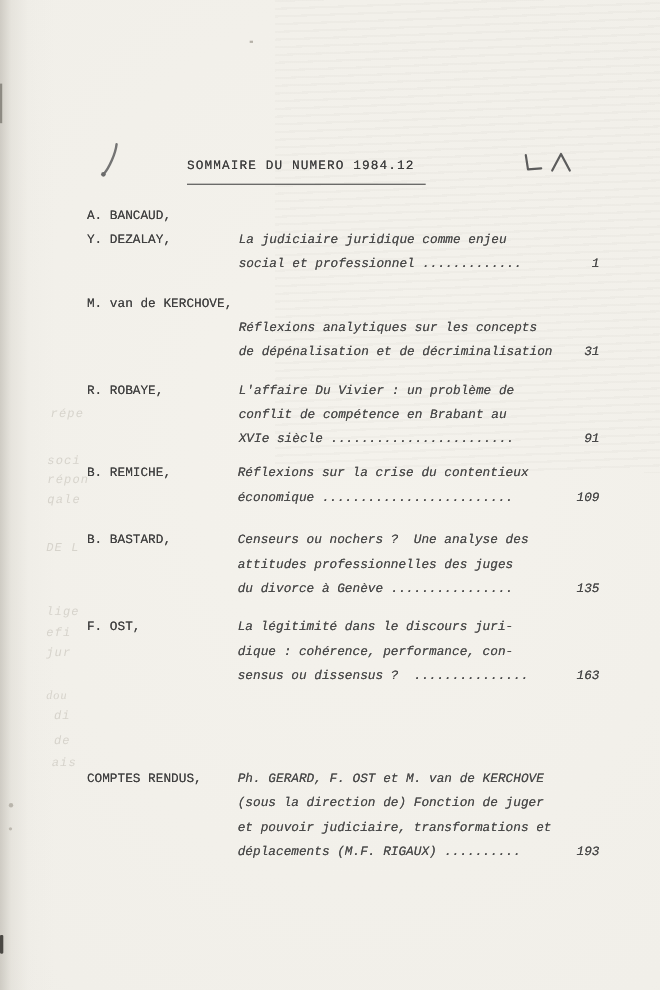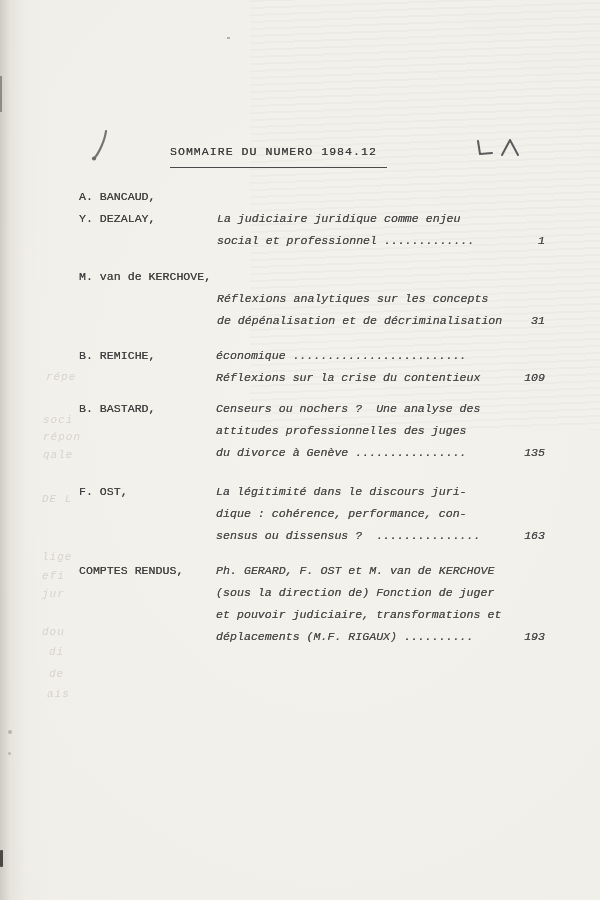--- a/index.html
+++ b/index.html
@@ -94,28 +94,39 @@
       <div class="author">
           <div class="line">M. van de KERCHOVE,</div>
         </div>
       <div class="tbody" style="padding-top: 22px;">
           <div class="line">Réflexions analytiques sur les concepts</div>
           <div class="line">de dépénalisation et de décriminalisation</div>
         </div>
       <div class="pagenum">31</div>
     </div>
 
+    <div class="entry">
+      <div class="author">
+          <div class="line">R. ROBAYE,</div>
+        </div>
+      <div class="tbody" style="padding-top: 0px;">
+          <div class="line">L'affaire Du Vivier : un problème de</div>
+          <div class="line">conflit de compétence en Brabant au</div>
+          <div class="line">XVIe siècle ........................</div>
+        </div>
+      <div class="pagenum">91</div>
+    </div>
 
     <div class="entry">
       <div class="author">
           <div class="line">B. REMICHE,</div>
         </div>
       <div class="tbody" style="padding-top: 0px;">
+          <div class="line">Réflexions sur la crise du contentieux</div>
           <div class="line">économique .........................</div>
-          <div class="line">Réflexions sur la crise du contentieux</div>
         </div>
       <div class="pagenum">109</div>
     </div>
 
     <div class="entry">
       <div class="author">
           <div class="line">B. BASTARD,</div>
         </div>
       <div class="tbody" style="padding-top: 0px;">
           <div class="line">Censeurs ou nochers ?  Une analyse des</div>
@@ -152,17 +163,17 @@
   </div>
 
 <div class="ghost" style="left: 46px; top: 330px;">répe</div>
     <div class="ghost" style="left: 43px; top: 373px;">soci</div>
     <div class="ghost" style="left: 43px; top: 390px;">répon</div>
     <div class="ghost" style="left: 43px; top: 408px;">qale</div>
     <div class="ghost" style="left: 42px; top: 452px;">DE L</div>
     <div class="ghost" style="left: 42px; top: 510px;">lige</div>
     <div class="ghost" style="left: 42px; top: 529px;">efi</div>
     <div class="ghost" style="left: 42px; top: 547px;">jur</div>
-    <div class="ghost" style="left: 42px; top: 585px;">dou</div>
+    <div class="ghost" style="left: 42px; top: 585px; font-family: Liberation Serif, serif;">dou</div>
     <div class="ghost" style="left: 49px; top: 605px;">di</div>
     <div class="ghost" style="left: 49px; top: 627px;">de</div>
     <div class="ghost" style="left: 47px; top: 647px;">ais</div>
   </div>
 
 </body></html>

